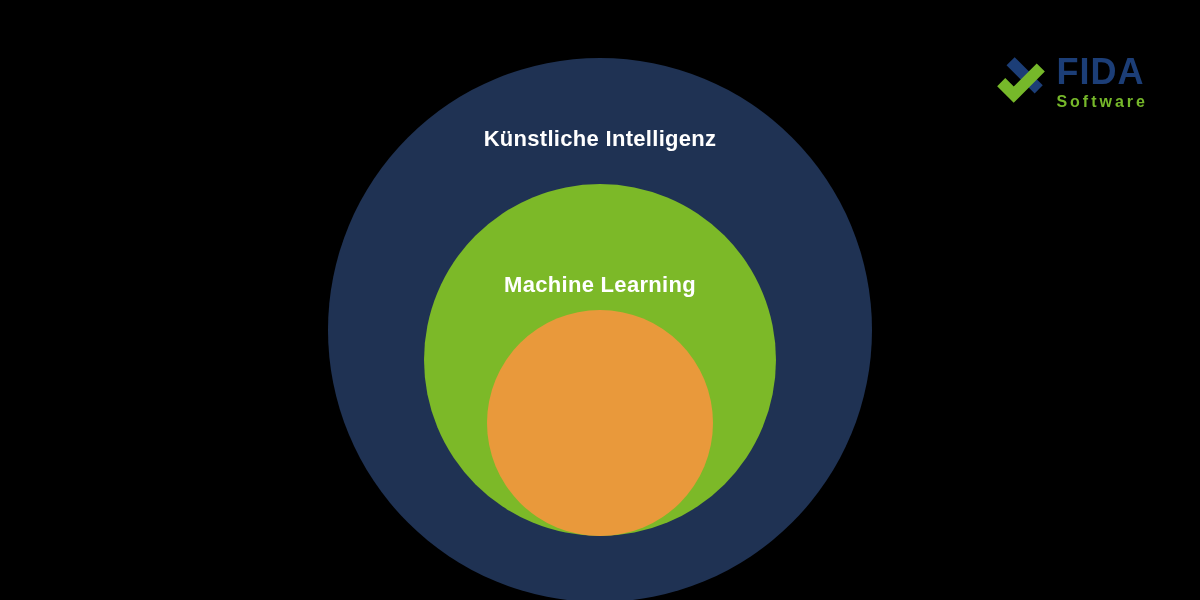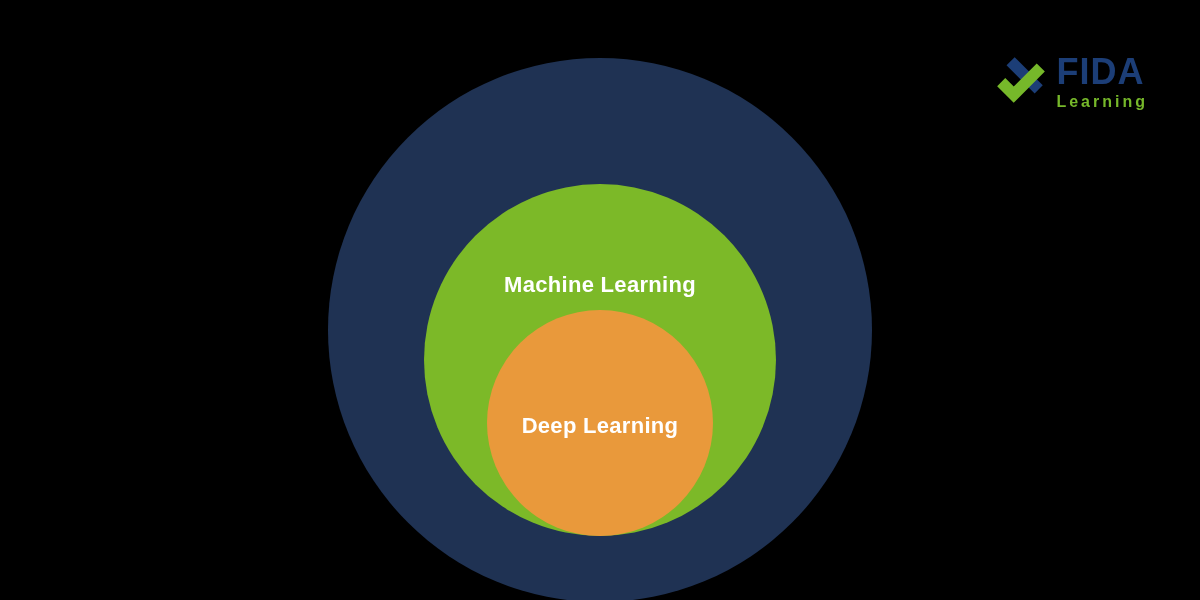--- a/index.html
+++ b/index.html
@@ -78,29 +78,29 @@
 </style>
 </head>
 <body>
 
 <div class="stage">
 
   <div class="circle circle-outer"></div>
   <div class="circle circle-middle"></div>
   <div class="circle circle-inner"></div>
 
+  <div class="ring-label label-outer">Künstliche Intelligenz</div>
   <div class="ring-label label-middle">Machine Learning</div>
-  <div class="ring-label label-inner">Deep Learning</div>
 
   <div class="logo">
     <span class="logo-icon">
       <svg viewBox="0 0 48 48" width="50" height="50" aria-hidden="true">
         <line x1="14" y1="7" x2="41" y2="34" stroke="#1c3e77" stroke-width="11"></line>
         <path d="M5 27 L17 39 L43 13" fill="none" stroke="#76b82a" stroke-width="11"></path>
       </svg>
     </span>
     <span class="logo-text">
       <span class="logo-name">FIDA</span>
-      <span class="logo-subtitle">Learning</span>
+      <span class="logo-subtitle">Software</span>
     </span>
   </div>
 
 </div>
 
 </body></html>

